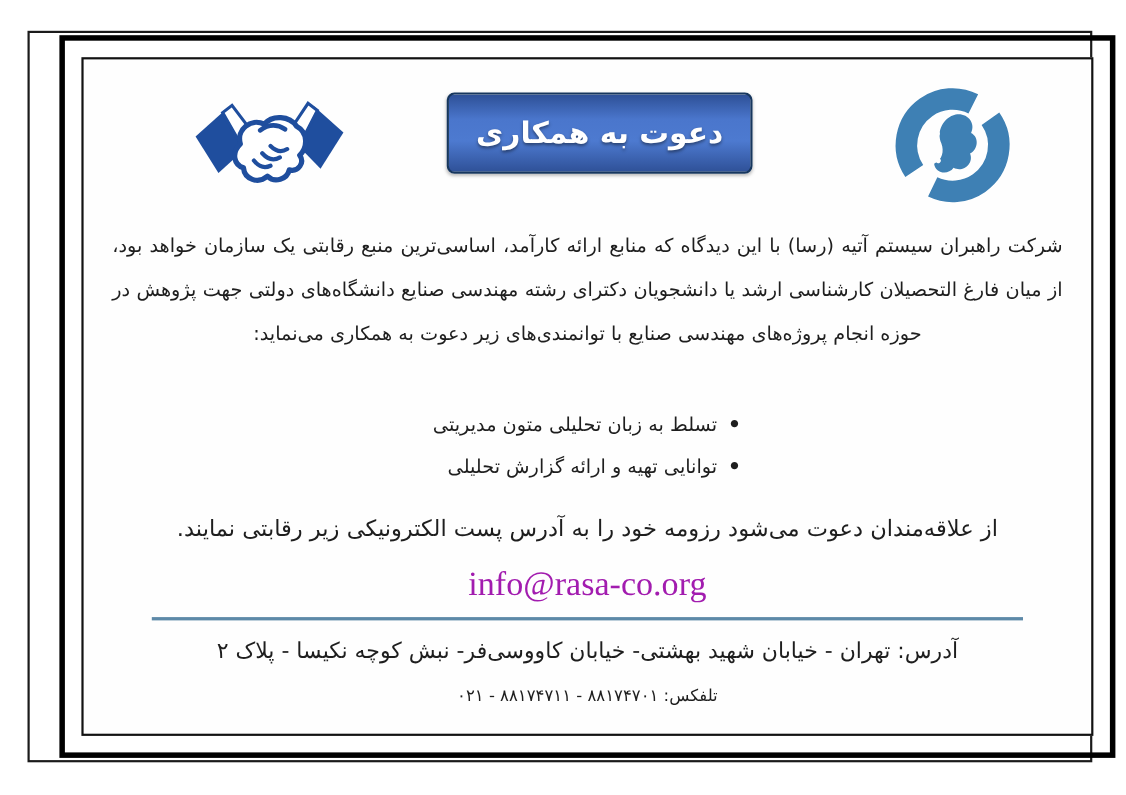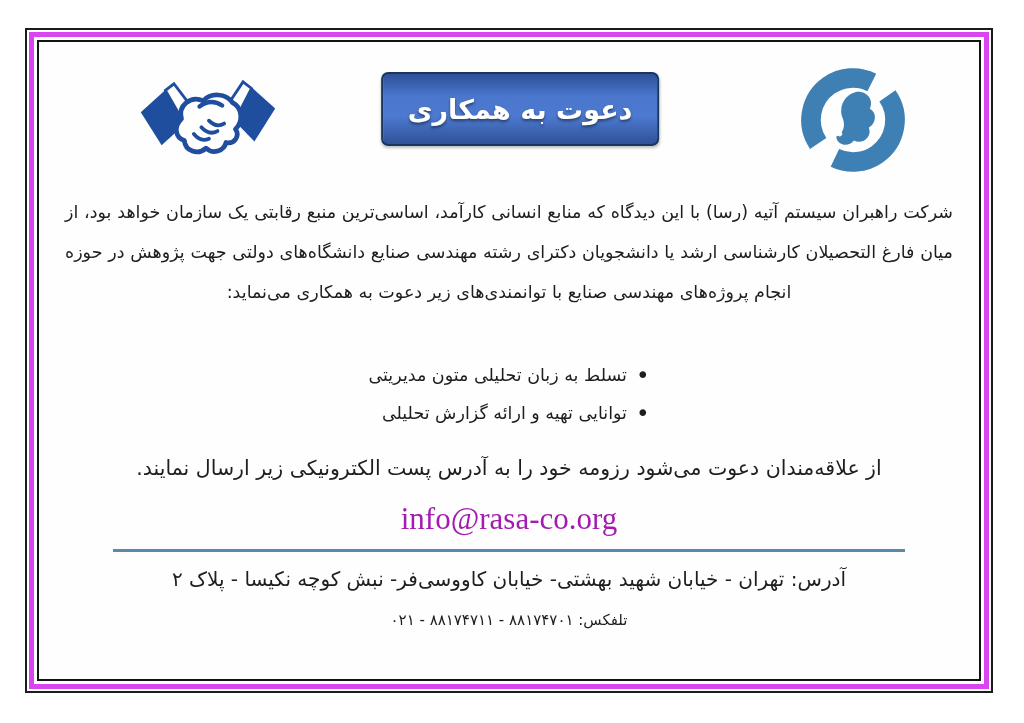--- a/index.html
+++ b/index.html
@@ -13,22 +13,23 @@
   }
   .frame-outer{
     position:absolute;left:25px;top:28px;width:968px;height:665px;
     border:2px solid #1b1b1b;
     box-sizing:border-box;
     padding:2px;
     background:#fff;
   }
   .frame-mid{
     width:100%;height:100%;box-sizing:border-box;
-    border:5px solid #d946ef;
-    padding:3px;
+    border:5px solid #000000;
+    padding:15px;
+    margin-left:25px;
   }
   .frame-inner{
     width:100%;height:100%;box-sizing:border-box;
     border:2px solid #121212;
     background:#fefefe;
     overflow:hidden;
   }
   
   .header{position:relative;height:128px;margin-top:4px;}
   .handshake{position:absolute;left:98px;top:28px;width:142px;height:100px;}
@@ -117,28 +118,28 @@
 
       <svg class="logo" viewBox="0 0 120 120" xmlns="http://www.w3.org/2000/svg">
         <g transform="rotate(-35 60 60)">
           <circle cx="60" cy="60" r="45" fill="none" stroke="#3e80b4" stroke-width="21" stroke-dasharray="118 24 118 23"></circle>
         </g>
         <path d="M63,30 C74,28 83,38 78,48 C86,52 85,64 77,68 C81,78 70,87 61,82 C55,90 43,87 42,78 C50,74 52,66 49,58 C44,46 51,33 63,30 Z" fill="#3e80b4"></path>
         <path d="M45,49 q-9,13 1,26" stroke="#fefefe" stroke-width="5" fill="none" stroke-linecap="round"></path>
       </svg>
     </div>
 
-    <p class="intro">شرکت راهبران سیستم آتیه (رسا) با این دیدگاه که منابع انسانی کارآمد، اساسی‌ترین منبع رقابتی یک سازمان خواهد بود، از میان فارغ التحصیلان کارشناسی ارشد یا دانشجویان دکترای رشته مهندسی صنایع دانشگاه‌های دولتی جهت پژوهش در حوزه انجام پروژه‌های مهندسی صنایع با توانمندی‌های زیر دعوت به همکاری می‌نماید:</p>
+    <p class="intro">شرکت راهبران سیستم آتیه (رسا) با این دیدگاه که منابع ارائه کارآمد، اساسی‌ترین منبع رقابتی یک سازمان خواهد بود، از میان فارغ التحصیلان کارشناسی ارشد یا دانشجویان دکترای رشته مهندسی صنایع دانشگاه‌های دولتی جهت پژوهش در حوزه انجام پروژه‌های مهندسی صنایع با توانمندی‌های زیر دعوت به همکاری می‌نماید:</p>
 
     <ul class="requirements">
       <li>تسلط به زبان تحلیلی متون مدیریتی</li>
       <li>توانایی تهیه و ارائه گزارش تحلیلی</li>
     </ul>
 
-    <p class="cta">از علاقه‌مندان دعوت می‌شود رزومه خود را به آدرس پست الکترونیکی زیر ارسال نمایند.</p>
+    <p class="cta">از علاقه‌مندان دعوت می‌شود رزومه خود را به آدرس پست الکترونیکی زیر رقابتی نمایند.</p>
 
     <div class="email">info@rasa-co.org</div>
 
     <hr class="divider">
 
     <p class="address-line">آدرس: تهران - خیابان شهید بهشتی- خیابان کاووسی‌فر- نبش کوچه نکیسا - پلاک ۲</p>
     <p class="phone-line">تلفکس: ۸۸۱۷۴۷۰۱ - ۸۸۱۷۴۷۱۱ - ۰۲۱</p>
 
   </div>
  </div>

